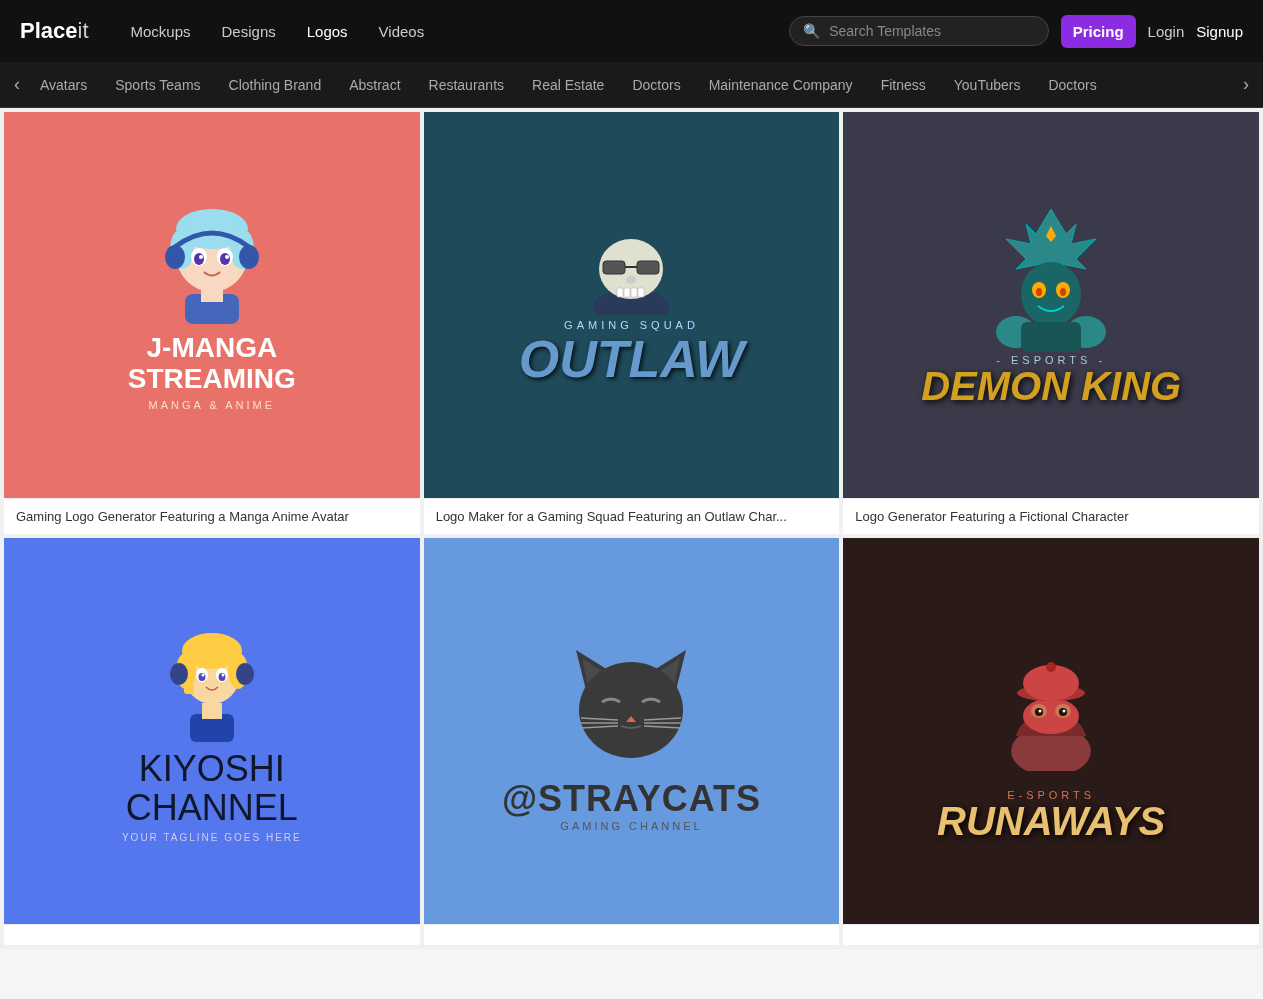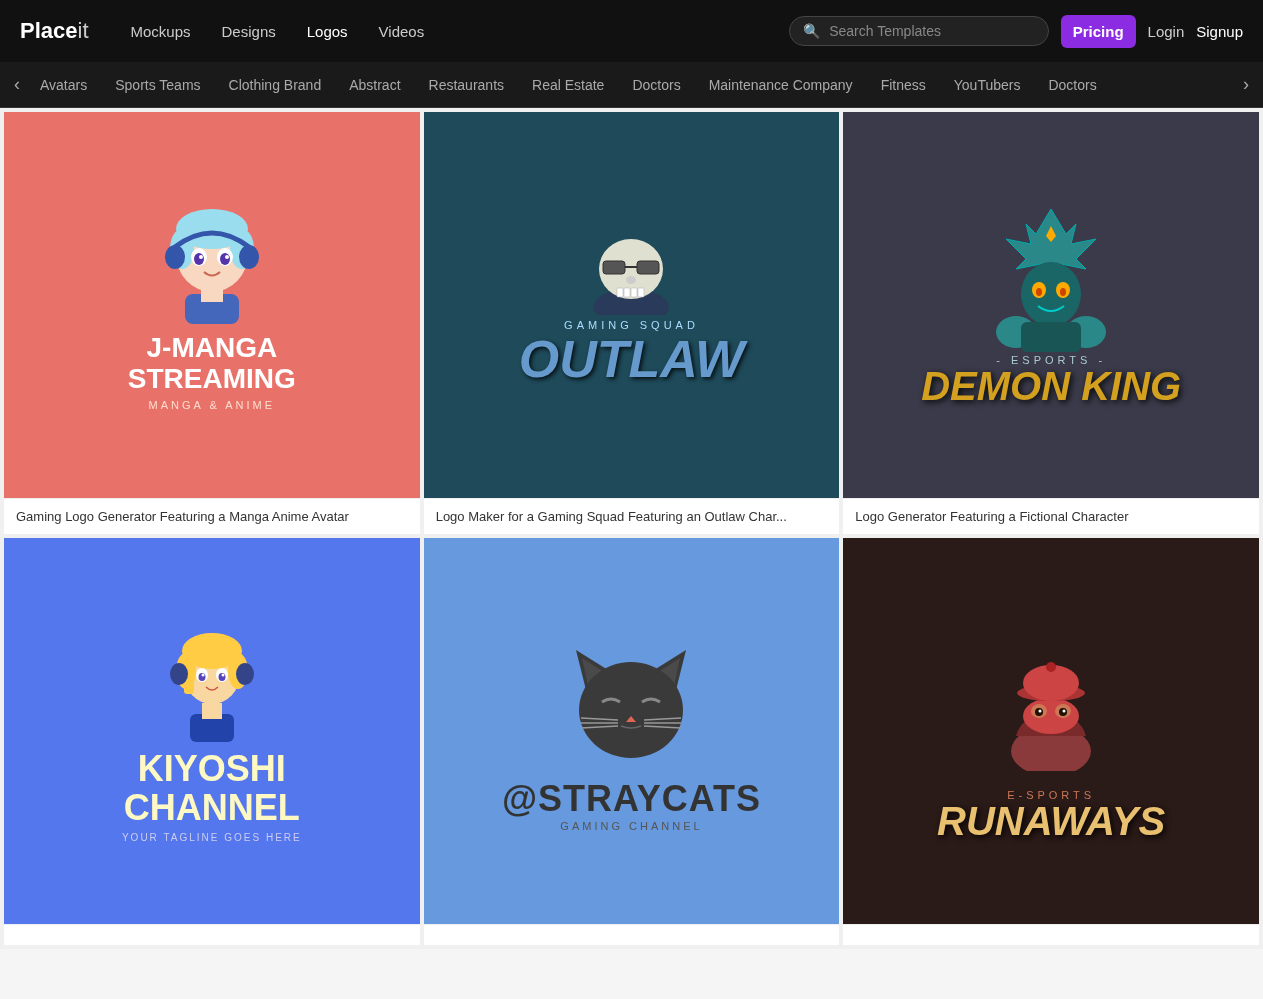--- a/index.html
+++ b/index.html
@@ -223,22 +223,22 @@
       font-size: 40px;
       font-weight: 900;
       color: #d4a020;
       text-transform: uppercase;
       font-style: italic;
       line-height: 1;
       text-shadow: 2px 2px 6px rgba(0,0,0,0.9);
     }
     .kiyoshi-title {
       font-size: 36px;
-      font-weight: 700;
-      color: #fef9c3;
+      font-weight: 400;
+      color: #0f172a;
       text-transform: uppercase;
       line-height: 1.1;
       text-align: center;
     }
     .kiyoshi-tagline {
       font-size: 10px;
       color: #cce;
       letter-spacing: 2px;
       text-transform: uppercase;
       margin-top: 4px;

